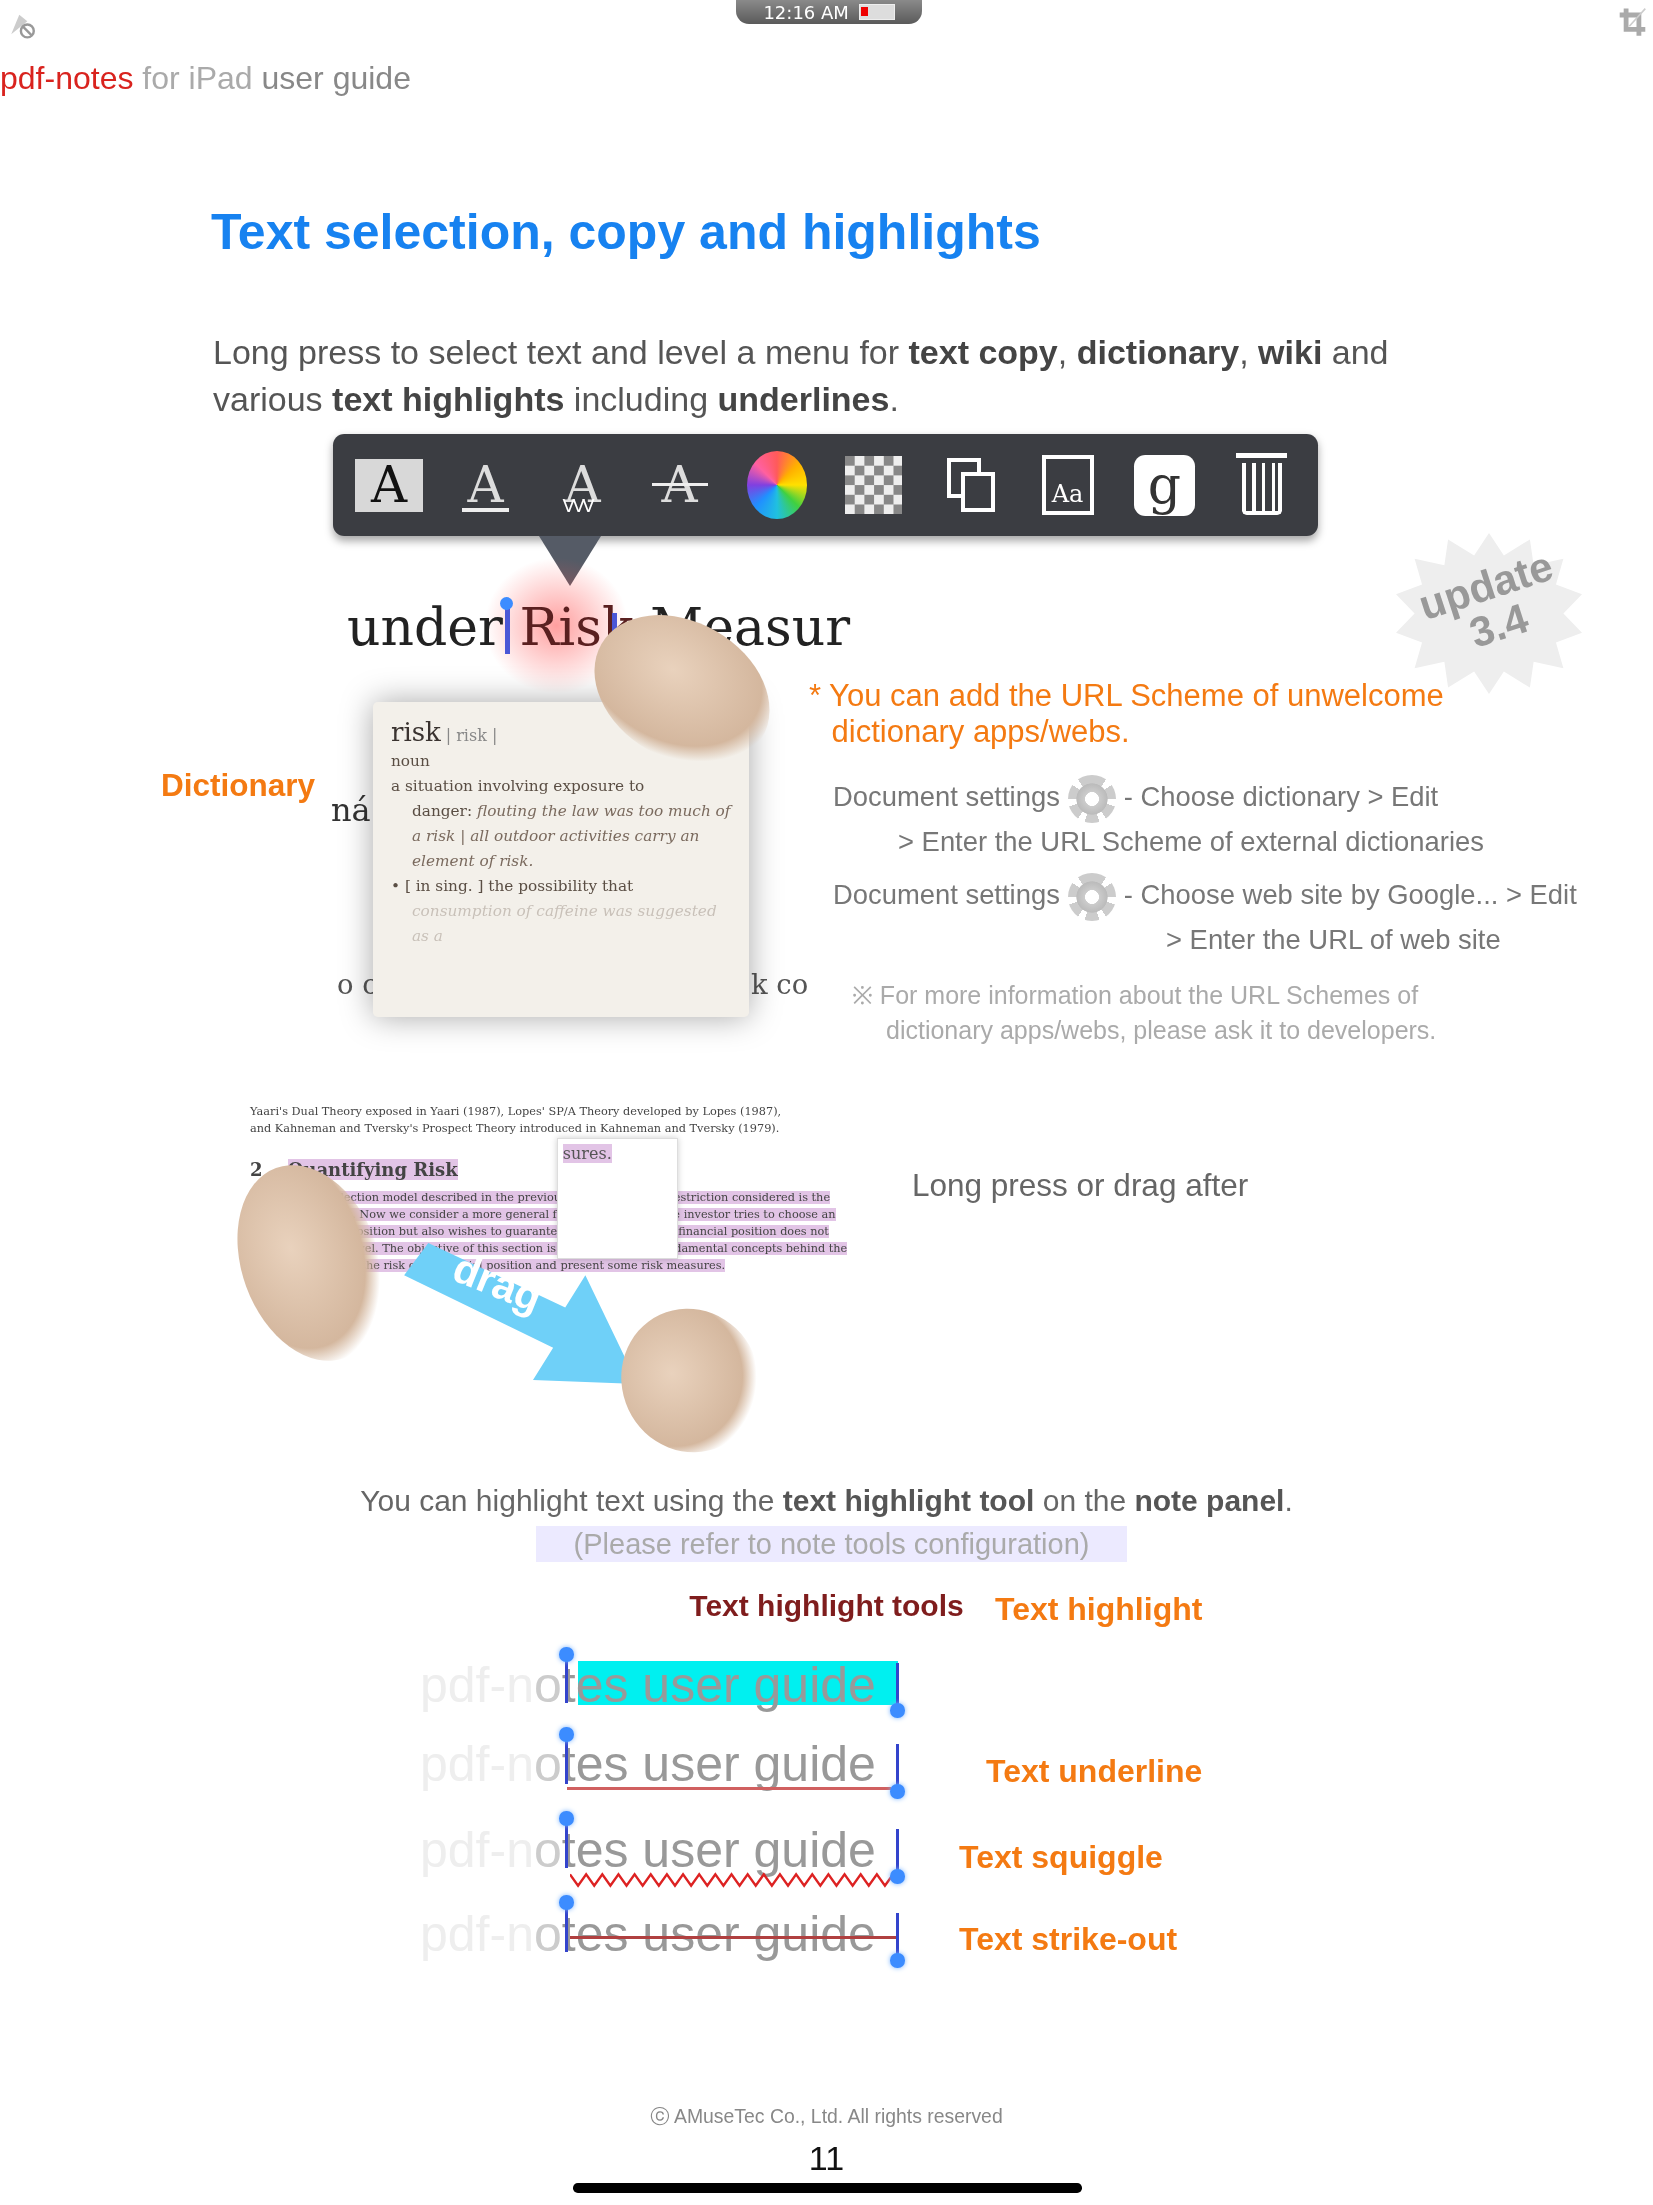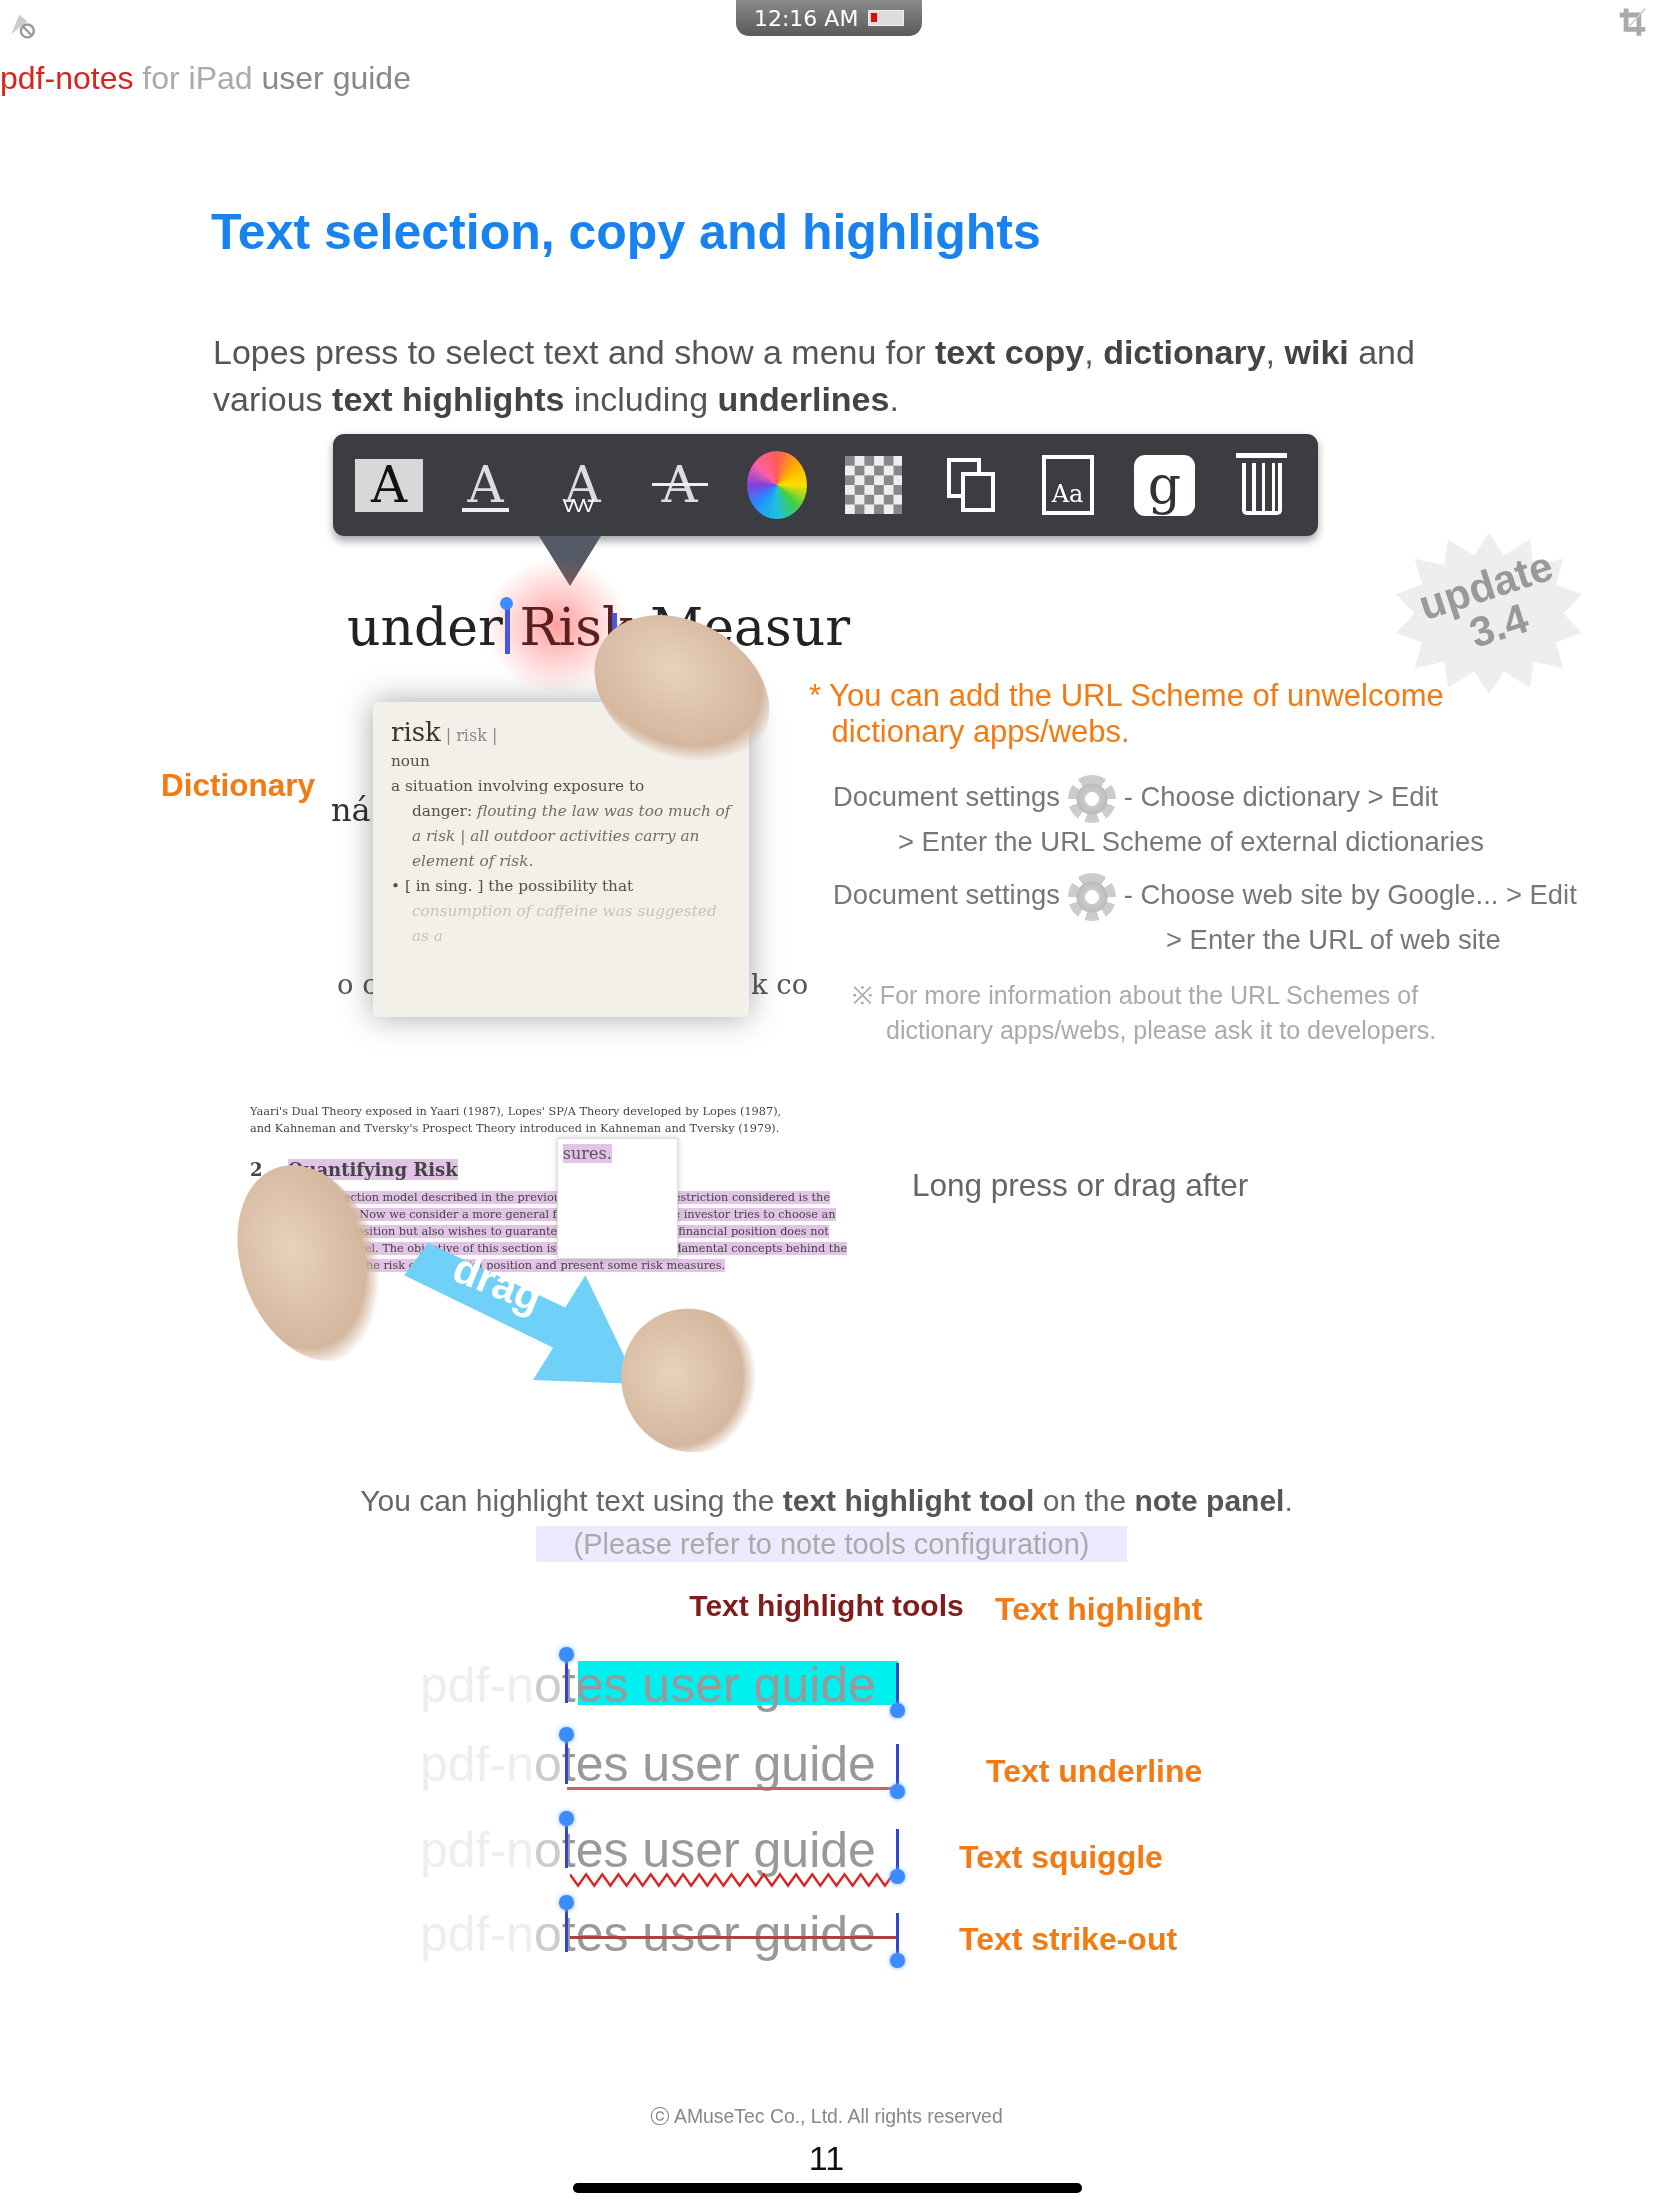--- a/index.html
+++ b/index.html
@@ -1,19 +1,19 @@
 <!DOCTYPE html>
 <html style="font-size:13px"><head>
 <meta charset="utf-8">
 <style>
   html,body{margin:0;padding:0;background:#fff;}
   body{width:1653px;height:2205px;position:relative;overflow:hidden;font-family:"DejaVu Sans","Liberation Sans",sans-serif;color:#555;}
   .abs{position:absolute;}
   
-  .status-pill{left:736px;top:0;width:186px;height:36px;border-radius:0 0 13px 13px;background:linear-gradient(#8a8a8a,#5a5a5a);color:#fff;font-size:22px;display:flex;align-items:center;justify-content:center;gap:9.7px;}
+  .status-pill{left:736px;top:0;width:186px;height:24px;border-radius:0 0 13px 13px;background:linear-gradient(#8a8a8a,#5a5a5a);color:#fff;font-size:18px;display:flex;align-items:center;justify-content:center;gap:9.7px;}
   .battery{width:36px;height:16px;border:1.6px solid #eee;box-sizing:border-box;position:relative;background:#ddd;}
   .battery span{position:absolute;left:1.6px;top:1.6px;width:6.5px;height:9.7px;background:#e00;}
   .corner-icon{color:#bbb;font-size:27.4px;}
   .doc-header{top:60px;left:0;width:1653px;font-size:32px;font-family:"Liberation Sans",sans-serif;}
   .doc-header .red{color:#d9231e;}
   .doc-header .lg{color:#aaa;}
   .doc-header .dg{color:#888;}
   .title{left:211px;top:203px;font-size:50px;font-weight:bold;color:#1782f0;font-family:"Liberation Sans",sans-serif;}
   .intro{left:213px;top:329px;width:1292px;font-size:34px;line-height:47px;color:#555;font-family:"Liberation Sans",sans-serif;}
   .intro b{color:#444;}
@@ -97,21 +97,21 @@
 </div>
 
 <div class="abs doc-header">
   <span class="red">pdf-notes</span>
   <span class="lg">for iPad</span>
   <span class="dg">user guide</span>
 </div>
 
 <div class="abs title">Text selection, copy and highlights</div>
 
-<div class="abs intro"><span>Lopes press to select text and show a menu for </span><b>text copy</b><span>, </span><b>dictionary</b><span>, </span><b>wiki</b><span> and various </span><b>text highlights</b><span> including </span><b>underlines</b><span>.</span></div>
+<div class="abs intro"><span>Long press to select text and level a menu for </span><b>text copy</b><span>, </span><b>dictionary</b><span>, </span><b>wiki</b><span> and various </span><b>text highlights</b><span> including </span><b>underlines</b><span>.</span></div>
 
 <div class="abs toolbar">
   <div class="tool sel">
       <span>A</span>
     </div>
   <div class="tool">
       <span>A</span>
       <div class="ul"></div>
     </div>
   <div class="tool">

